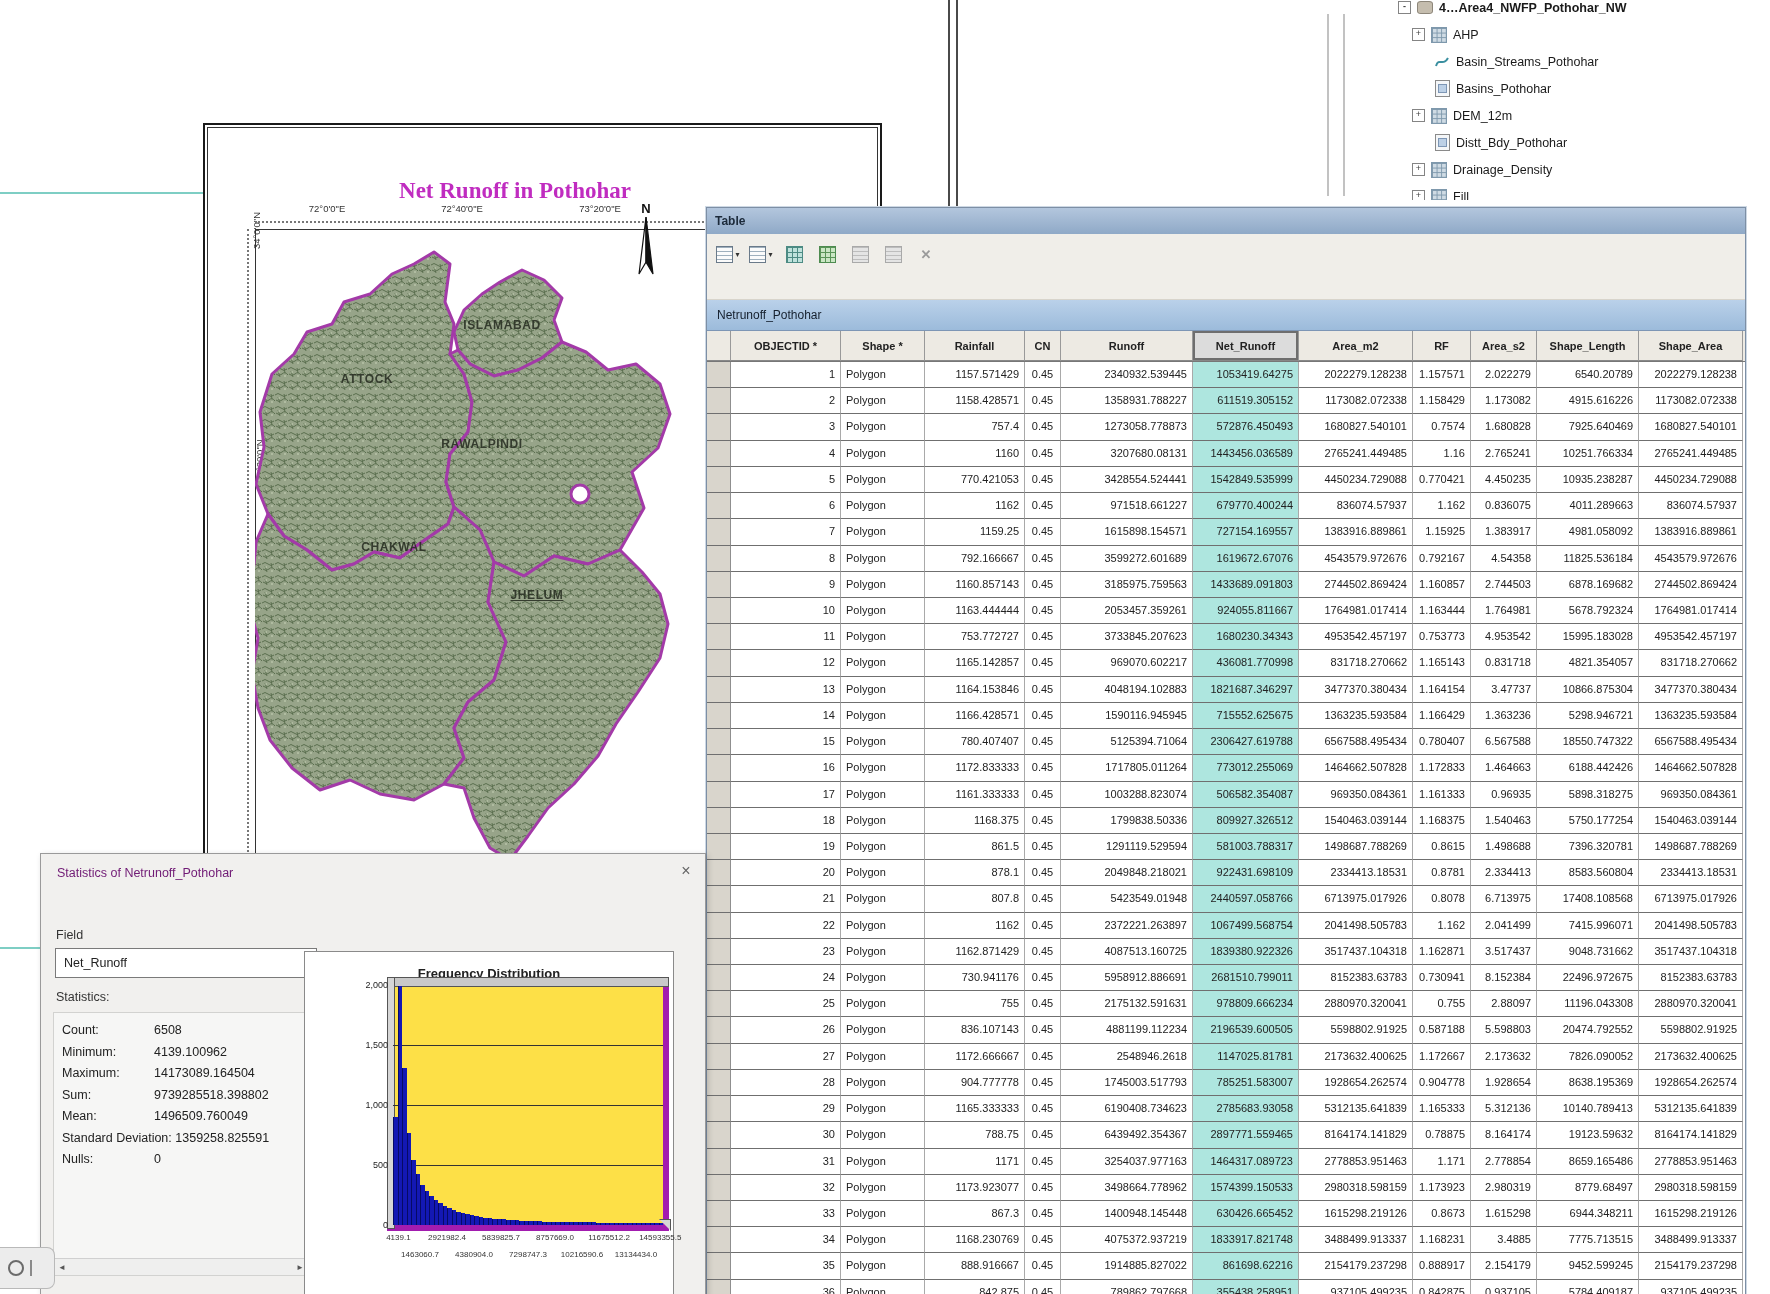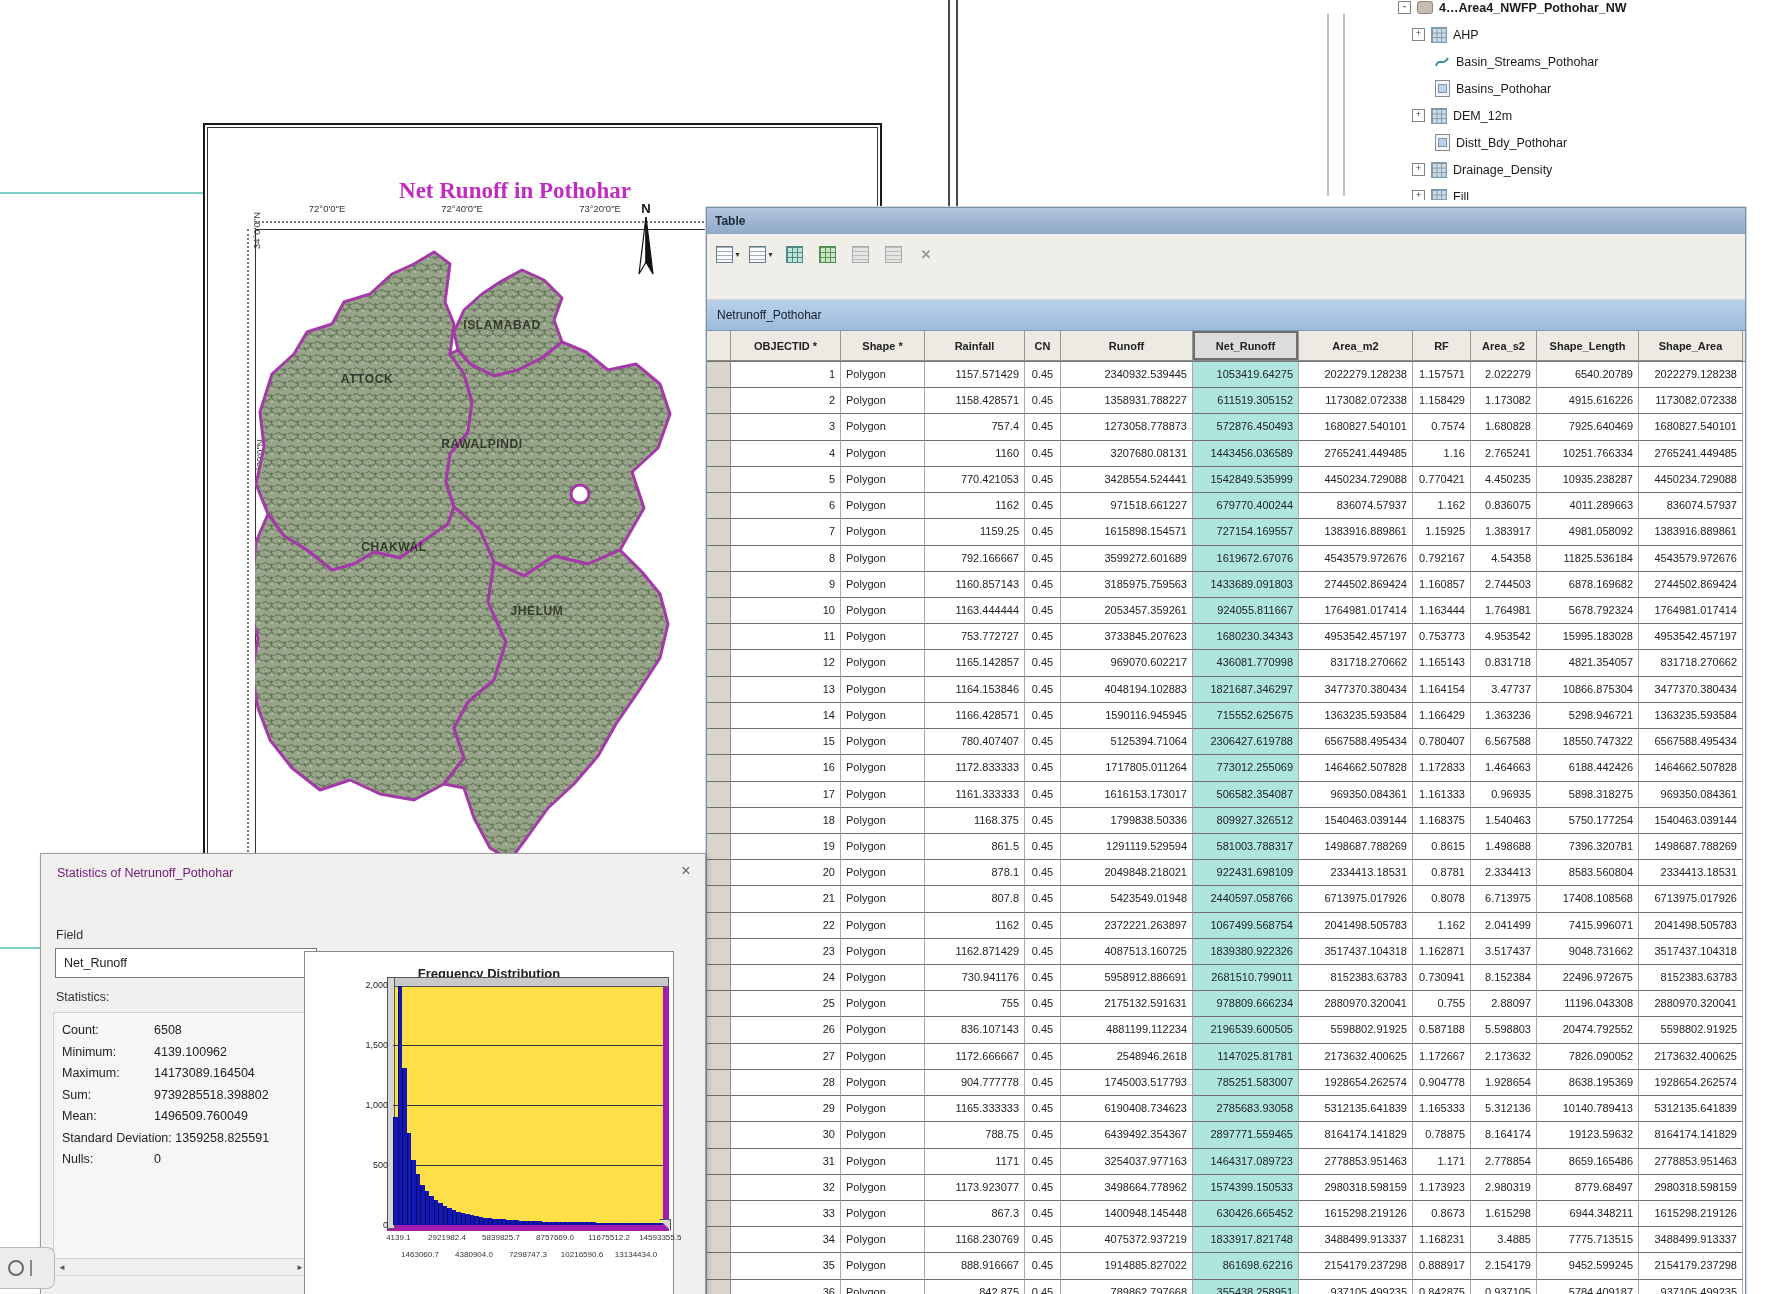--- a/index.html
+++ b/index.html
@@ -156,21 +156,21 @@
       <path d="M266,512 L282,534 L305,548 L330,568 L352,562 L372,550 L398,556 L420,540 L446,522 L452,505 L478,528 L492,560 L486,600 L504,640 L492,678 L466,700 L452,726 L462,756 L442,782 L412,798 L378,792 L348,778 L318,788 L290,766 L268,738 L256,706 L250,672 L256,636 L246,600 L252,562 L254,540 Z"></path>
       <path d="M492,560 L522,574 L552,554 L586,562 L618,548 L640,570 L658,592 L666,622 L658,656 L636,690 L614,722 L596,754 L572,782 L546,806 L526,834 L508,858 L488,846 L472,816 L462,786 L442,782 L462,756 L452,726 L466,700 L492,678 L504,640 L486,600 Z"></path>
       <circle cx="578" cy="492" r="9" fill="#ffffff"></circle>
     </g>
   </svg>
 
   <div class="district-label" style="left:297px;top:200px;">ISLAMABAD</div>
   <div class="district-label" style="left:162px;top:254px;">ATTOCK</div>
   <div class="district-label" style="left:277px;top:319px;">RAWALPINDI</div>
   <div class="district-label" style="left:189px;top:422px;">CHAKWAL</div>
-  <div class="district-label" style="left:332px;top:486px;">JHELUM</div>
+  <div class="district-label" style="left:332px;top:470px;text-decoration:underline;">JHELUM</div>
 
   <div class="north">
     <div class="nl">N</div>
     <svg width="18" height="62" viewBox="0 0 18 62">
       <path d="M9,1 L2,58 L9,46 Z" fill="#ffffff" stroke="#111" stroke-width="1.2"></path>
       <path d="M9,1 L16,58 L9,46 Z" fill="#111" stroke="#111" stroke-width="1.2"></path>
     </svg>
   </div>
 </div>
 
@@ -486,21 +486,21 @@
         <div class="cell a-r">1.464663</div>
         <div class="cell a-r">6188.442426</div>
         <div class="cell a-r">1464662.507828</div>
       </div>
       <div class="trow grid12">
         <div class="cell selcell"></div>
         <div class="cell a-r">17</div>
         <div class="cell a-l">Polygon</div>
         <div class="cell a-r">1161.333333</div>
         <div class="cell a-c">0.45</div>
-        <div class="cell a-r">1616153.173017</div>
+        <div class="cell a-r">1003288.823074</div>
         <div class="cell a-r net">506582.354087</div>
         <div class="cell a-r">969350.084361</div>
         <div class="cell a-r">1.161333</div>
         <div class="cell a-r">0.96935</div>
         <div class="cell a-r">5898.318275</div>
         <div class="cell a-r">969350.084361</div>
       </div>
       <div class="trow grid12">
         <div class="cell selcell"></div>
         <div class="cell a-r">18</div>

